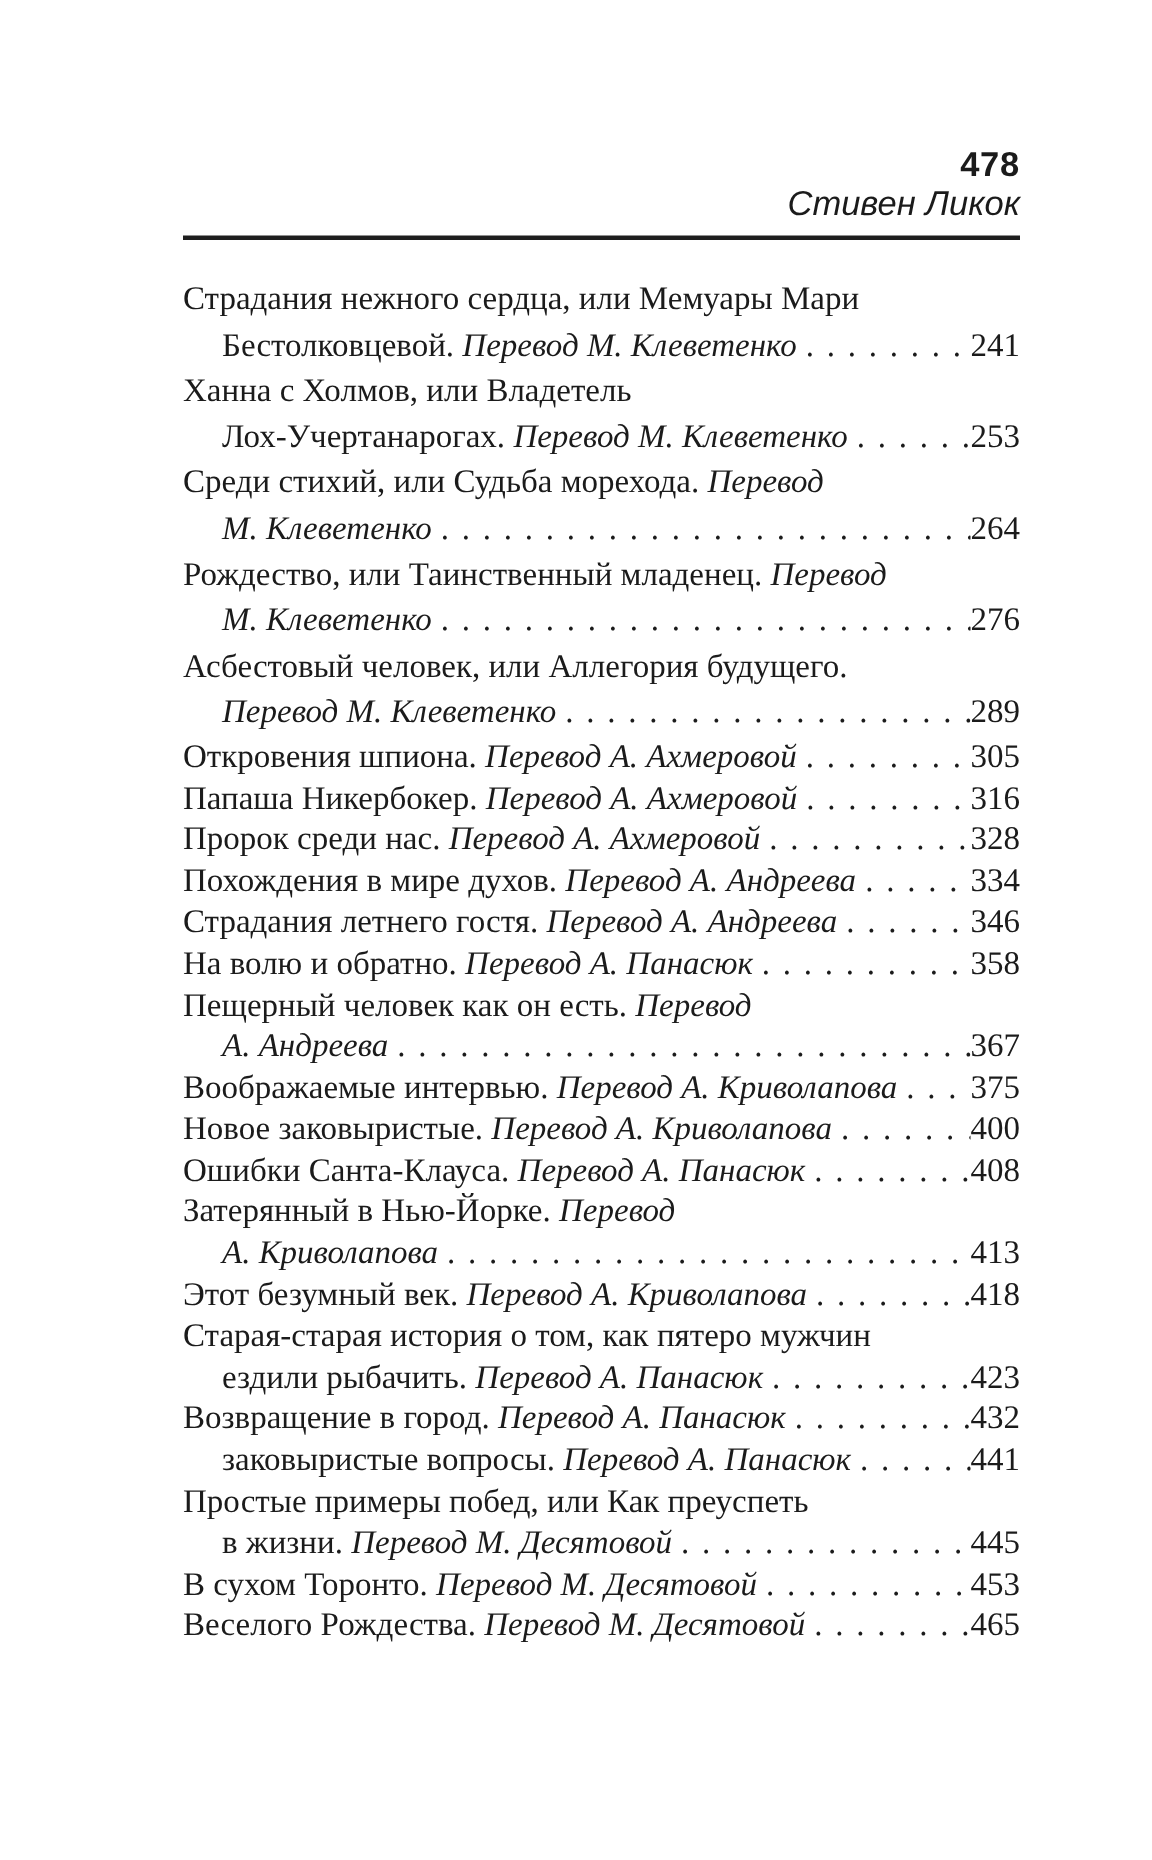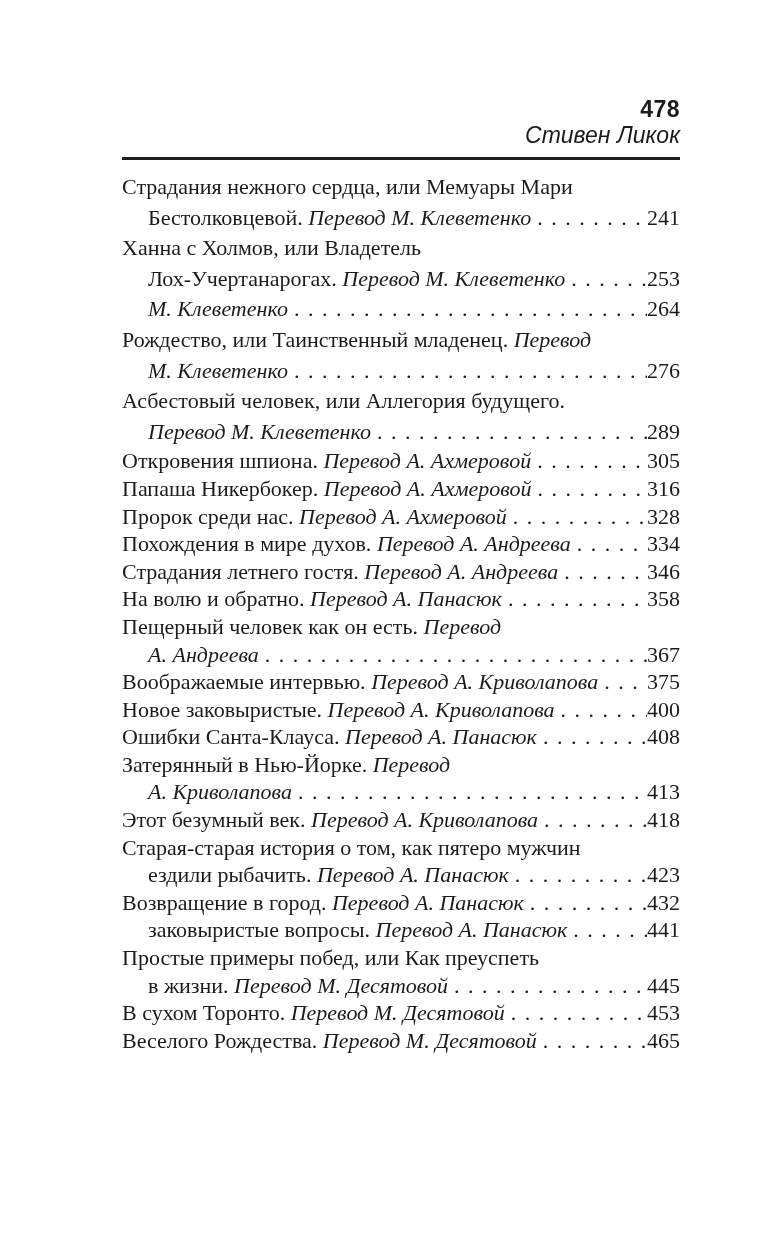--- a/index.html
+++ b/index.html
@@ -37,21 +37,21 @@
     letter-spacing: 0.5px;
   }
   .running-title {
     font-style: italic;
   }
   .head-rule {
     height: 0;
     border-bottom: 3px solid #1e1e1e;
   }
   .toc {
-    margin-top: 12px;
+    margin-top: 24px;
     font-size: 22px;
   }
   .toc-section:nth-child(1) .toc-line { line-height: 30.6px; }
   .toc-section:nth-child(2) .toc-line { line-height: 27.6px; }
   .toc-heading {
     text-align: center;
     letter-spacing: 1.5px;
     font-size: 22px;
     line-height: 26px;
     margin: 8px 0 6px;
@@ -108,20 +108,23 @@
           <div class="toc-line">
             <span class="txt"><span>Ханна с Холмов, или Владетель</span></span>
           </div>
           <div class="toc-line indent">
             <span class="txt"><span>Лох-Учертанарогах. </span><i>Перевод М. Клеветенко</i></span>
             <span class="leader">. . . . . . . . . . . . . . . . . . . . . . . . . . . . . . . . . . . . . . . . . . . . . . . . . . . . . . . . . . . .</span>
             <span class="pg">253</span>
           </div>
         </div>
         <div class="toc-entry">
+          <div class="toc-line">
+            <span class="txt"><span>Среди стихий, или Судьба морехода. </span><i>Перевод</i></span>
+          </div>
           <div class="toc-line indent">
             <span class="txt"><i>М. Клеветенко</i></span>
             <span class="leader">. . . . . . . . . . . . . . . . . . . . . . . . . . . . . . . . . . . . . . . . . . . . . . . . . . . . . . . . . . . .</span>
             <span class="pg">264</span>
           </div>
         </div>
         <div class="toc-entry">
           <div class="toc-line">
             <span class="txt"><span>Рождество, или Таинственный младенец. </span><i>Перевод</i></span>
           </div>

